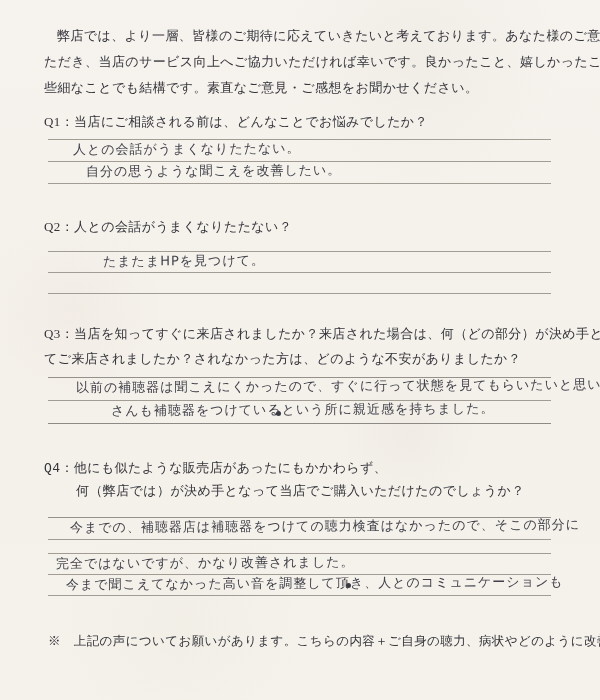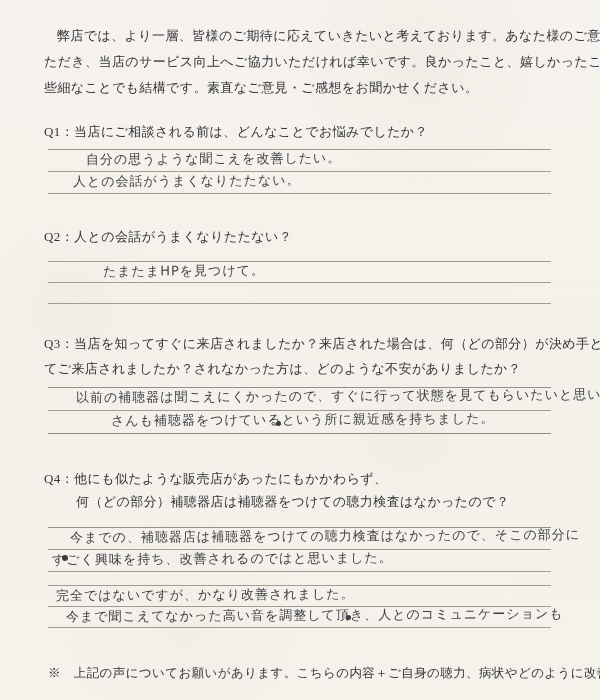--- a/index.html
+++ b/index.html
@@ -28,24 +28,24 @@
     font-size: 13px;
     line-height: 26px;
     letter-spacing: 0.4px;
     color: #33333a;
   }
   .intro { padding: 23px 28px 0 44px; }
   .intro .print-line:first-child { text-indent: 13px; }
 
   .q-label { margin-left: 44px; }
   .q-label .print-line { line-height: 25px; }
-  .q1 { margin-top: 18px; }
+  .q1 { margin-top: 8px; }
   .q2 { margin-top: 30px; }
   .q3 { margin-top: 27px; }
-  .q4 { margin-top: 33px; }
+  .q4 { margin-top: 33px; font-family: Liberation Mono, monospace; }
   .q4 .print-line { line-height: 23px; }
   .q4 .print-line.cont { padding-left: 32px; }
   .q5 { margin-top: 23px; }
 
   
   .answers {
     margin-left: 48px;
     width: 503px;
     border-top: 1px solid #a19c94;
   }
@@ -104,24 +104,24 @@
     <div class="print-line">弊店では、より一層、皆様のご期待に応えていきたいと考えております。あなた様のご意見をお聞かせい</div>
     <div class="print-line">ただき、当店のサービス向上へご協力いただければ幸いです。良かったこと、嬉しかったこと、どのような</div>
     <div class="print-line">些細なことでも結構です。素直なご意見・ご感想をお聞かせください。</div>
   </div>
 
   <div class="q-label q1">
     <div class="print-line">Q1：当店にご相談される前は、どんなことでお悩みでしたか？</div>
   </div>
   <div class="answers a1">
     <div class="hw-row">
-      <span class="hw pl38">自分の思うような聞こえを改善したい。</span>
+      <span class="hw pl25">人との会話がうまくなりたたない。</span>
     </div>
     <div class="hw-row">
-      <span class="hw pl25">人との会話がうまくなりたたない。</span>
+      <span class="hw pl38">自分の思うような聞こえを改善したい。</span>
     </div>
   </div>
 
   <div class="q-label q2">
     <div class="print-line">Q2：人との会話がうまくなりたたない？</div>
   </div>
   <div class="answers a2">
     <div class="hw-row">
       <span class="hw pl55">たまたまHPを見つけて。</span>
     </div>
@@ -139,29 +139,25 @@
       <span class="hw pl28">以前の補聴器は聞こえにくかったので、すぐに行って状態を見てもらいたいと思いました。ご澤井</span>
     </div>
     <div class="hw-row">
       <span class="hw pl6">さんも補聴器をつけているという所に親近感を持ちました。</span>
       <span class="ink-dot" style="left:228px; top:10px; width:5px; height:5px;"></span>
     </div>
   </div>
 
   <div class="q-label q4">
     <div class="print-line">Q4：他にも似たような販売店があったにもかかわらず、</div>
-    <div class="print-line cont">何（どの部分）補聴器店は補聴器をつけての聴力検査はなかったので？</div>
+    <div class="print-line cont">何（弊店では）が決め手となって当店でご購入いただけたのでしょうか？</div>
   </div>
   <div class="answers a4">
     <div class="hw-row">
       <span class="hw pl22">今までの、補聴器店は補聴器をつけての聴力検査はなかったので、そこの部分に</span>
-    </div>
-    <div class="hw-row">
-      <span class="hw pl4">すごく興味を持ち、改善されるのではと思いました。</span>
-      <span class="ink-dot" style="left:14px; top:5px; width:6px; height:6px;"></span>
     </div>
   </div>
 
   <div class="answers a5">
     <div class="hw-row">
       <span class="hw pl8">完全ではないですが、かなり改善されました。</span>
     </div>
     <div class="hw-row">
       <span class="hw pl18">今まで聞こえてなかった高い音を調整して頂き、人とのコミュニケーションも</span>
       <span class="ink-dot" style="left:298px; top:8px; width:5px; height:5px;"></span>

